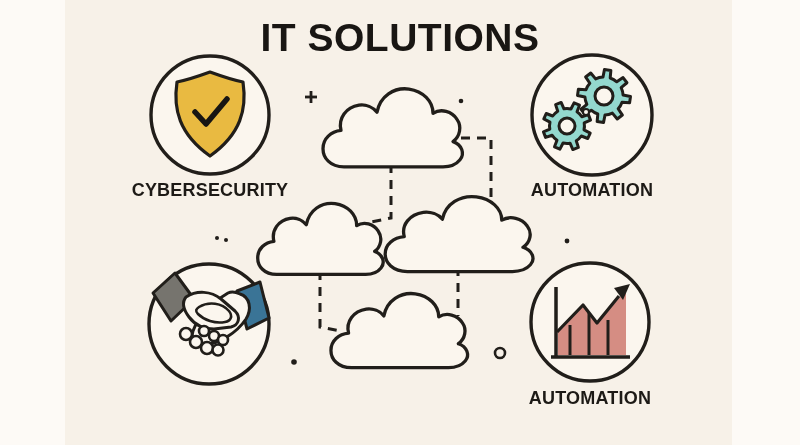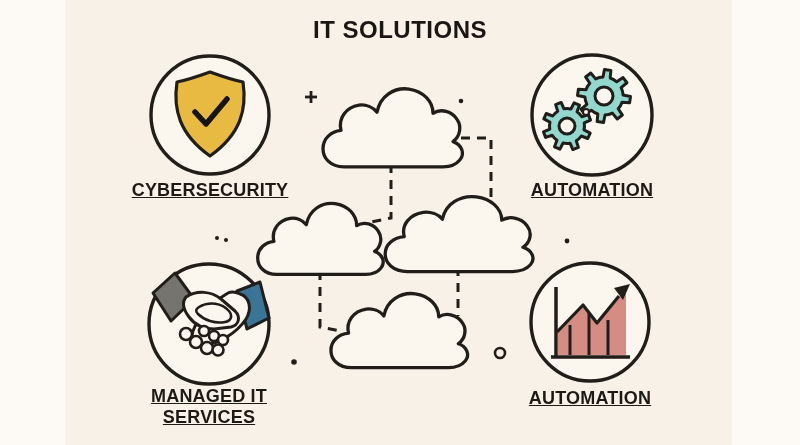--- a/index.html
+++ b/index.html
@@ -4,26 +4,26 @@
 <style>
   html,body{margin:0;padding:0;}
   body{font-family:"Liberation Sans", sans-serif; background:#fdfaf6;}
   .stage{position:relative; width:800px; height:445px; background:#f7f1e8; overflow:hidden;}
   .margin-strip{position:absolute; top:0; height:445px; background:#fdfaf6;}
   .margin-strip.left{left:0; width:65px;}
   .margin-strip.right{right:0; width:68px;}
   .artwork{position:absolute; left:0; top:0;}
   .page-title{
     position:absolute; left:400px; top:16px; transform:translateX(-50%);
-    font-size:24px; font-weight:bold; letter-spacing:0.5px; color:#191613; white-space:nowrap;
+    font-size:39px; font-weight:bold; letter-spacing:0.5px; color:#191613; white-space:nowrap;
   }
   .badge-label{
     position:absolute; transform:translateX(-50%);
     font-size:18px; font-weight:bold; color:#1d1a16; text-align:center;
-    line-height:1.15; letter-spacing:0.2px; white-space:nowrap;text-decoration:underline;
+    line-height:1.15; letter-spacing:0.2px; white-space:nowrap;
   }
   .badge-label.wrap{white-space:normal; width:150px;}
   .lbl-cyber{left:210px; top:180px;}
   .lbl-auto{left:592px; top:180px;}
   .lbl-managed{left:209px; top:386px;}
   .lbl-analytics{left:590px; top:388px;}
 </style>
 </head>
 <body>
 
@@ -119,16 +119,15 @@
         <path d="M557,332 L583,305 L597,323 L619,296" fill="none" stroke="#211e1a" stroke-width="3.2" stroke-linejoin="round"></path>
         <path d="M630,284 L614,288 L623,300 Z" fill="#211e1a"></path>
       </g>
     </g>
   </svg>
 
   <div class="page-title">IT SOLUTIONS</div>
 
   <div class="badge-label lbl-cyber">CYBERSECURITY</div>
   <div class="badge-label lbl-auto">AUTOMATION</div>
-  <div class="badge-label wrap lbl-managed">MANAGED IT SERVICES</div>
   <div class="badge-label lbl-analytics">AUTOMATION</div>
 
 </div>
 
 </body></html>

